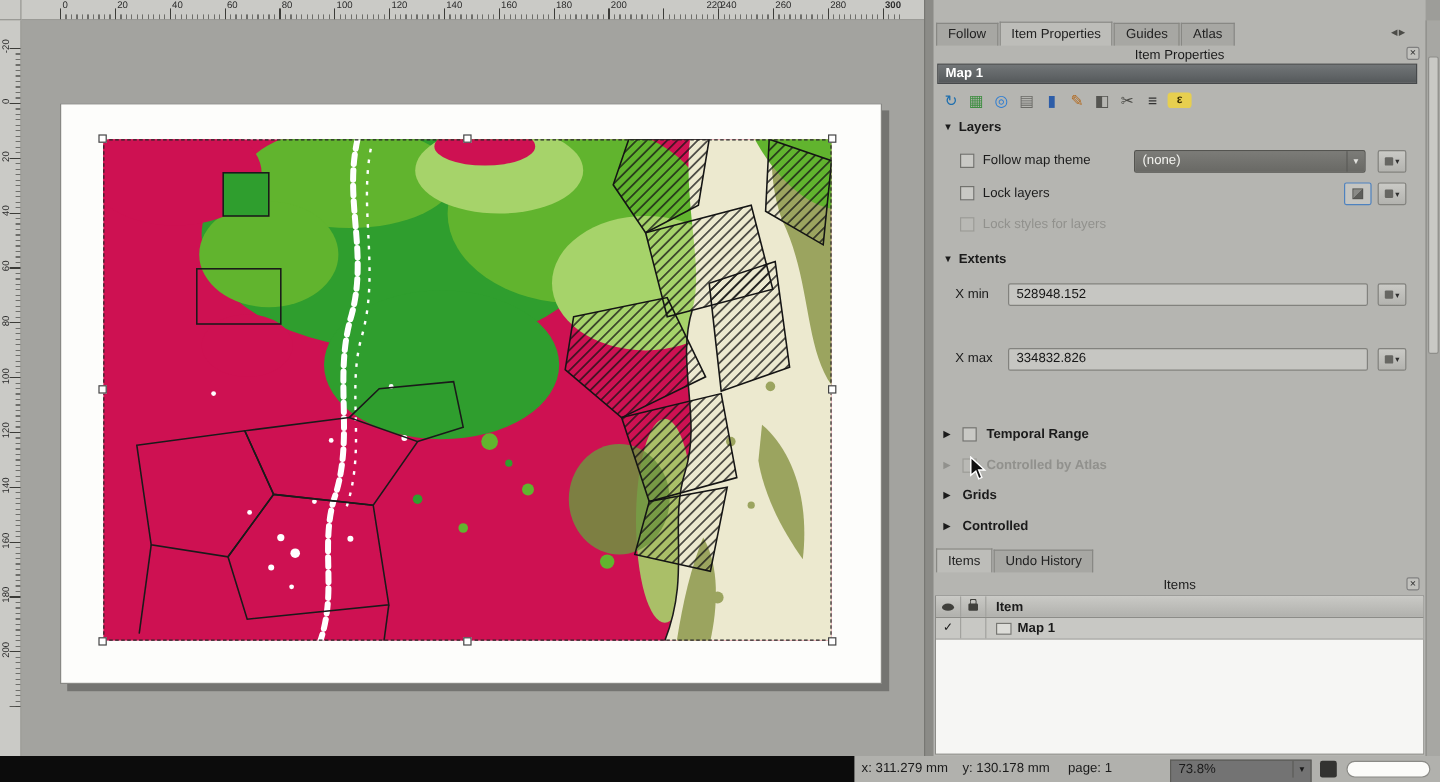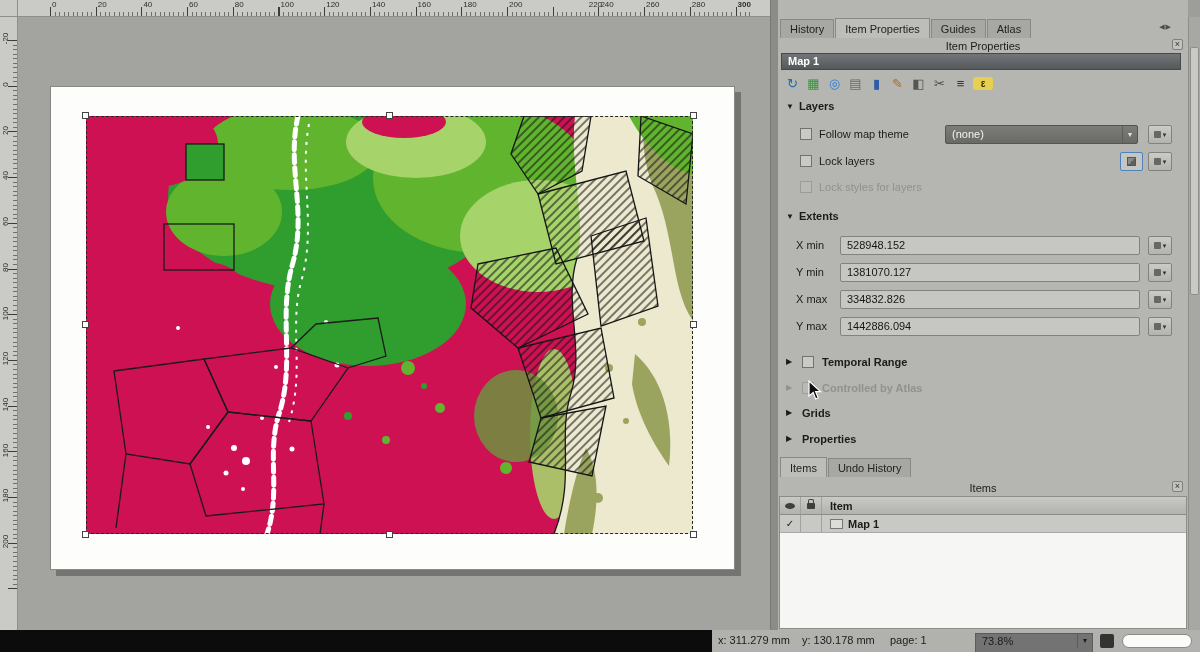--- a/index.html
+++ b/index.html
@@ -219,21 +219,21 @@
         <div class="handle" style="left:calc(50% - 4px);bottom:-4px"></div>
         <div class="handle" style="right:-4px;bottom:-4px"></div>
       </div>
     </div>
   </div>
 
   <div class="divider"></div>
 
   <div class="panel">
     <div class="ptabs">
-        <div class="ptab">History</div>
+        <div class="ptab">Follow</div>
         <div class="ptab active">Item Properties</div>
         <div class="ptab">Guides</div>
         <div class="ptab">Atlas</div>
       </div>
     <span class="tab-arrows">◀▶</span>
     <div class="ptitle">Item Properties</div>
     <div class="close-box" style="top:39px">×</div>
 
     <div class="selbar">Map 1</div>
     <div class="toolbar">
@@ -288,64 +288,48 @@
     </div>
     <div style="position:absolute;left:0;top:236px;width:100%;height:110px">
         <div class="ext-row" style="top: 0px;">
           <span class="ext-label">X min</span>
           <div class="field">528948.152</div>
           <div class="dd">
             <span class="dd-sq"></span>
             <span class="dd-ar">▾</span>
           </div>
         </div>
-        <div class="ext-row" style="top: 27px;">
-          <span class="ext-label">Y min</span>
-          <div class="field">1381070.127</div>
-          <div class="dd">
-            <span class="dd-sq"></span>
-            <span class="dd-ar">▾</span>
-          </div>
-        </div>
         <div class="ext-row" style="top: 54px;">
           <span class="ext-label">X max</span>
           <div class="field">334832.826</div>
           <div class="dd">
             <span class="dd-sq"></span>
             <span class="dd-ar">▾</span>
           </div>
         </div>
-        <div class="ext-row" style="top: 81px;">
-          <span class="ext-label">Y max</span>
-          <div class="field">1442886.094</div>
-          <div class="dd">
-            <span class="dd-sq"></span>
-            <span class="dd-ar">▾</span>
-          </div>
-        </div>
       </div>
 
     <div style="position:absolute;left:0;top:354px;width:100%;height:100px">
         <div class="sec-row" style="top: 0px;">
           <span class="tri">▶</span>
           <span class="cb"></span>
           <span class="sec-label">Temporal Range</span>
         </div>
         <div class="sec-row disabled" style="top: 25.7px;">
           <span class="tri">▶</span>
           <span class="cb disabled"></span>
           <span class="sec-label">Controlled by Atlas</span>
         </div>
         <div class="sec-row nocheck" style="top: 51.4px;">
           <span class="tri">▶</span>
           <span class="sec-label">Grids</span>
         </div>
         <div class="sec-row nocheck" style="top: 77.1px;">
           <span class="tri">▶</span>
-          <span class="sec-label">Properties</span>
+          <span class="sec-label">Controlled</span>
         </div>
       </div>
 
     <div class="bottom-tabs">
         <div class="ptab active">Items</div>
         <div class="ptab">Undo History</div>
       </div>
     <div class="items-title">Items</div>
     <div class="close-box" style="top:481px">×</div>
 

